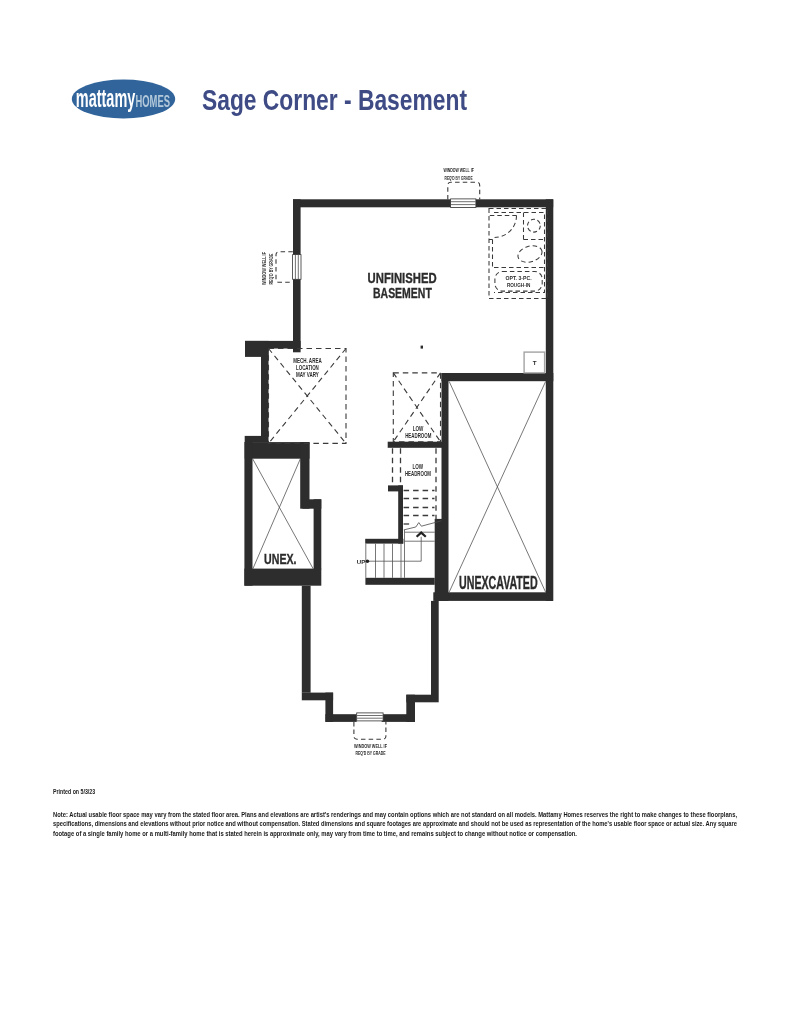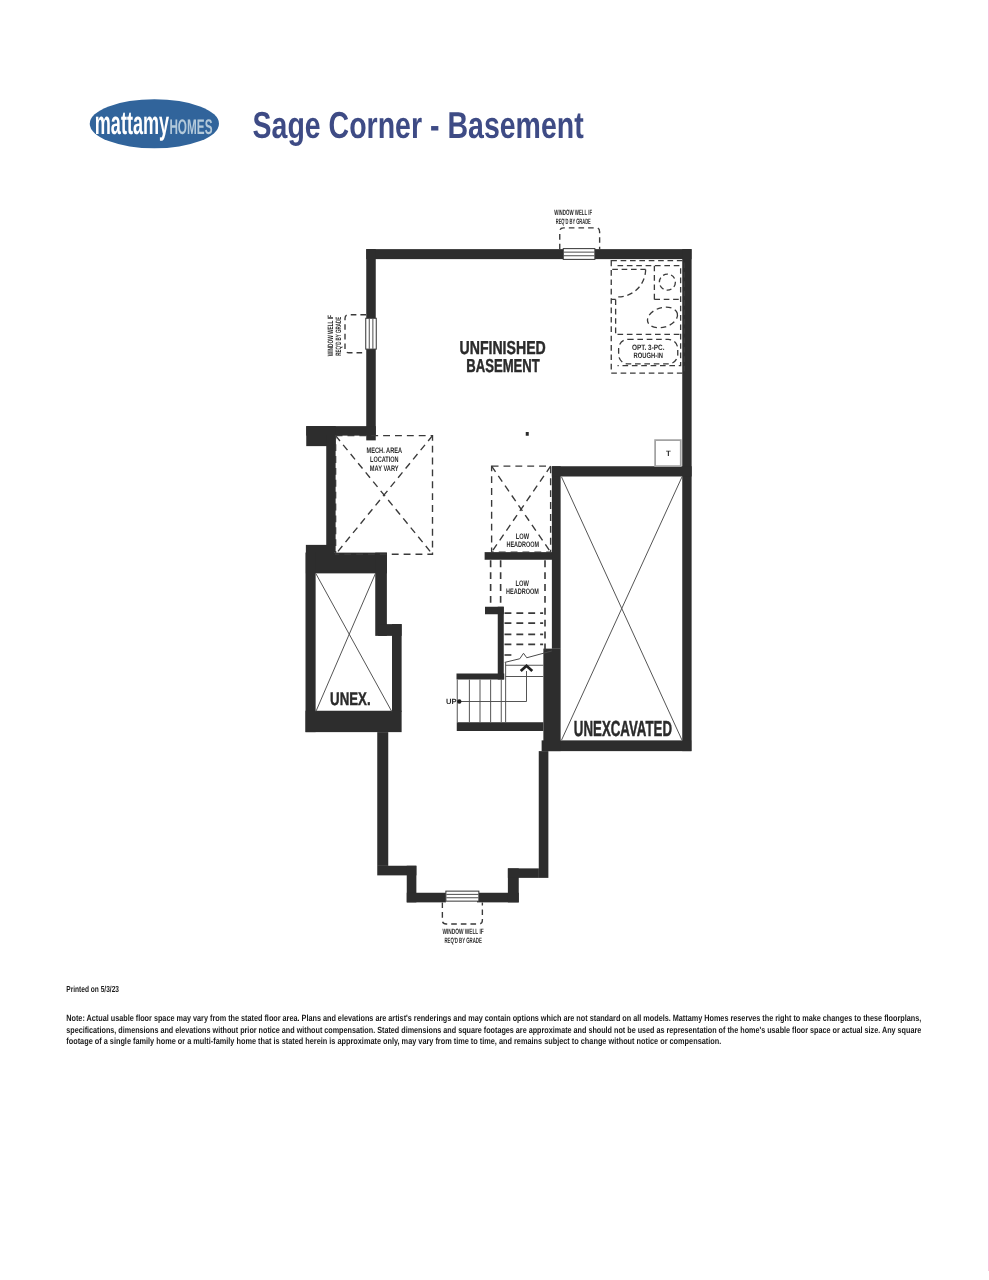--- a/index.html
+++ b/index.html
@@ -1,17 +1,17 @@
 <!DOCTYPE html>
 <html><head>
 <meta charset="utf-8">
 <title>Sage Corner - Basement</title>
 <style>
   html,body{margin:0;padding:0;background:#ffffff;}
-  .page{position:relative;width:791px;height:1024px;background:#ec4899;overflow:hidden;text-align:center;}
+  .page{position:relative;width:791px;height:1024px;background:#86efac;overflow:hidden;text-align:center;}
   svg text{font-family:"Liberation Sans", sans-serif;}
 </style>
 </head>
 <body>
 <div class="page">
 <svg width="791" height="1024" viewBox="0 0 791 1024">
 <defs>
         <filter id="gs" x="-5%" y="-5%" width="110%" height="110%">
           <feColorMatrix type="saturate" values="0"></feColorMatrix>
         </filter>

